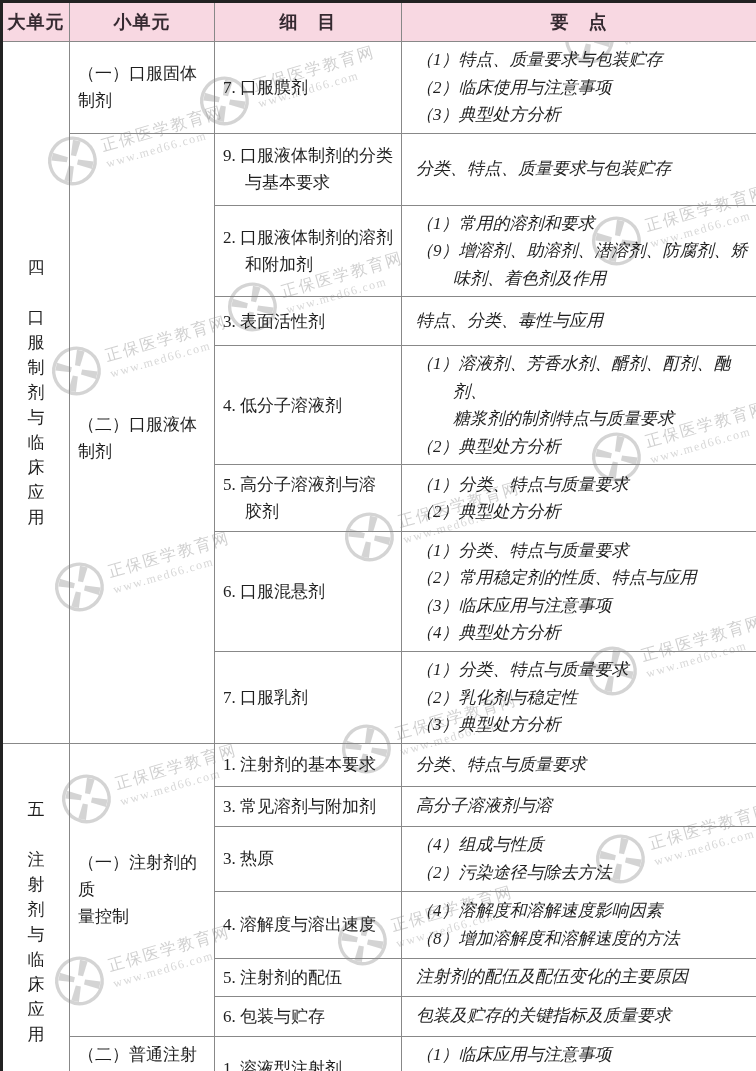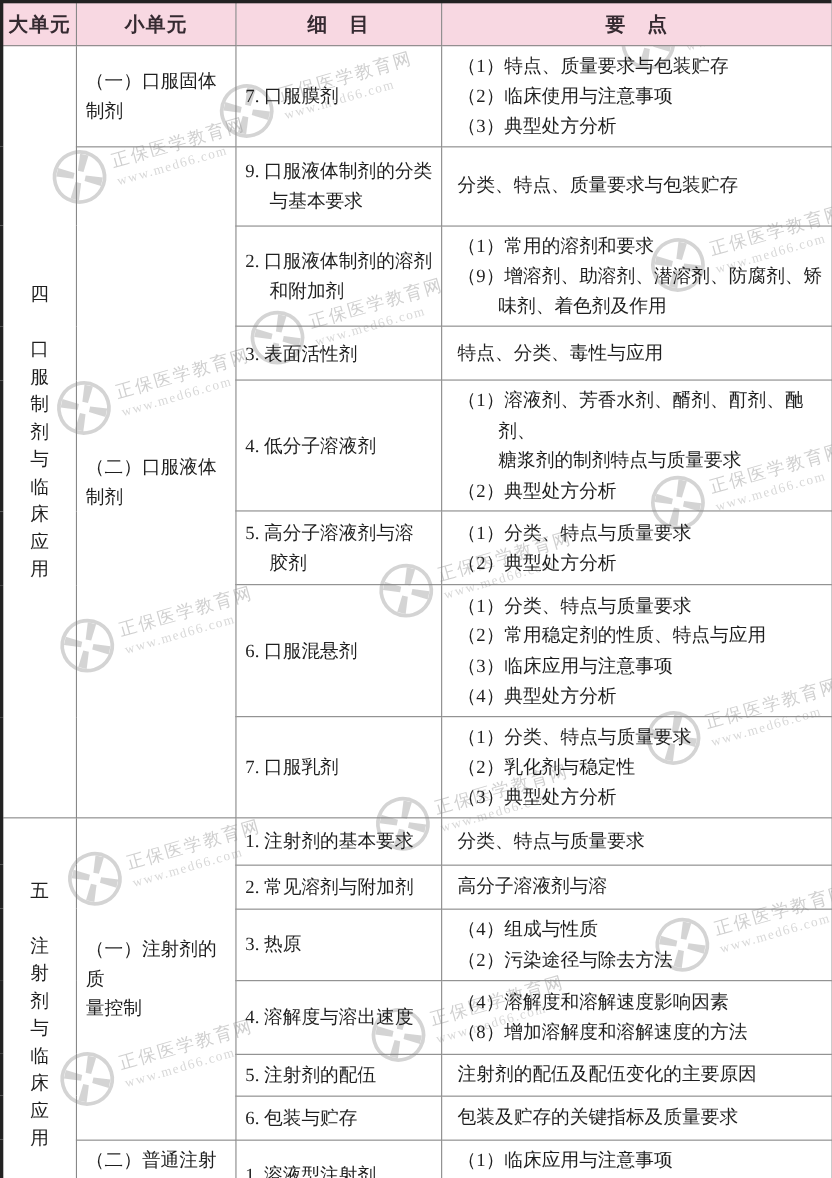--- a/index.html
+++ b/index.html
@@ -49,21 +49,21 @@
   }
   td.xiao {
     font-size: 17px; line-height: 27px;
     white-space: pre-line; padding: 4px 6px 4px 8px;
   }
   td.ximu {
     font-size: 17px; line-height: 27px;
     white-space: pre-line;
     padding: 4px 4px 4px 30px; text-indent: -22px;
   }
-  td.yaodian { padding: 4px 6px 4px 14px; }
+  td.yaodian { padding: 4px 6px 4px 14px; font-style: italic; }
   .yao-line {
     font-size: 17px; line-height: 27.5px;
     white-space: pre-line;
     padding-left: 37px; text-indent: -37px;
   }
 </style>
 </head>
 <body>
 
 <div id="watermark-layer">
@@ -400,21 +400,21 @@
 应
 用</td>
         <td class="xiao" rowspan="6">（一）注射剂的质
 量控制</td>
         <td class="ximu">1. 注射剂的基本要求</td>
         <td class="yaodian">
           <div class="yao-line">分类、特点与质量要求</div>
         </td>
       </tr>
       <tr style="height: 40px;">
-        <td class="ximu">2. 常见溶剂与附加剂</td>
+        <td class="ximu">3. 常见溶剂与附加剂</td>
         <td class="yaodian">
           <div class="yao-line">高分子溶液剂与溶</div>
         </td>
       </tr>
       <tr style="height: 65px;">
         <td class="ximu">3. 热原</td>
         <td class="yaodian">
           <div class="yao-line">（4）组成与性质</div>
           <div class="yao-line">（2）污染途径与除去方法</div>
         </td>

